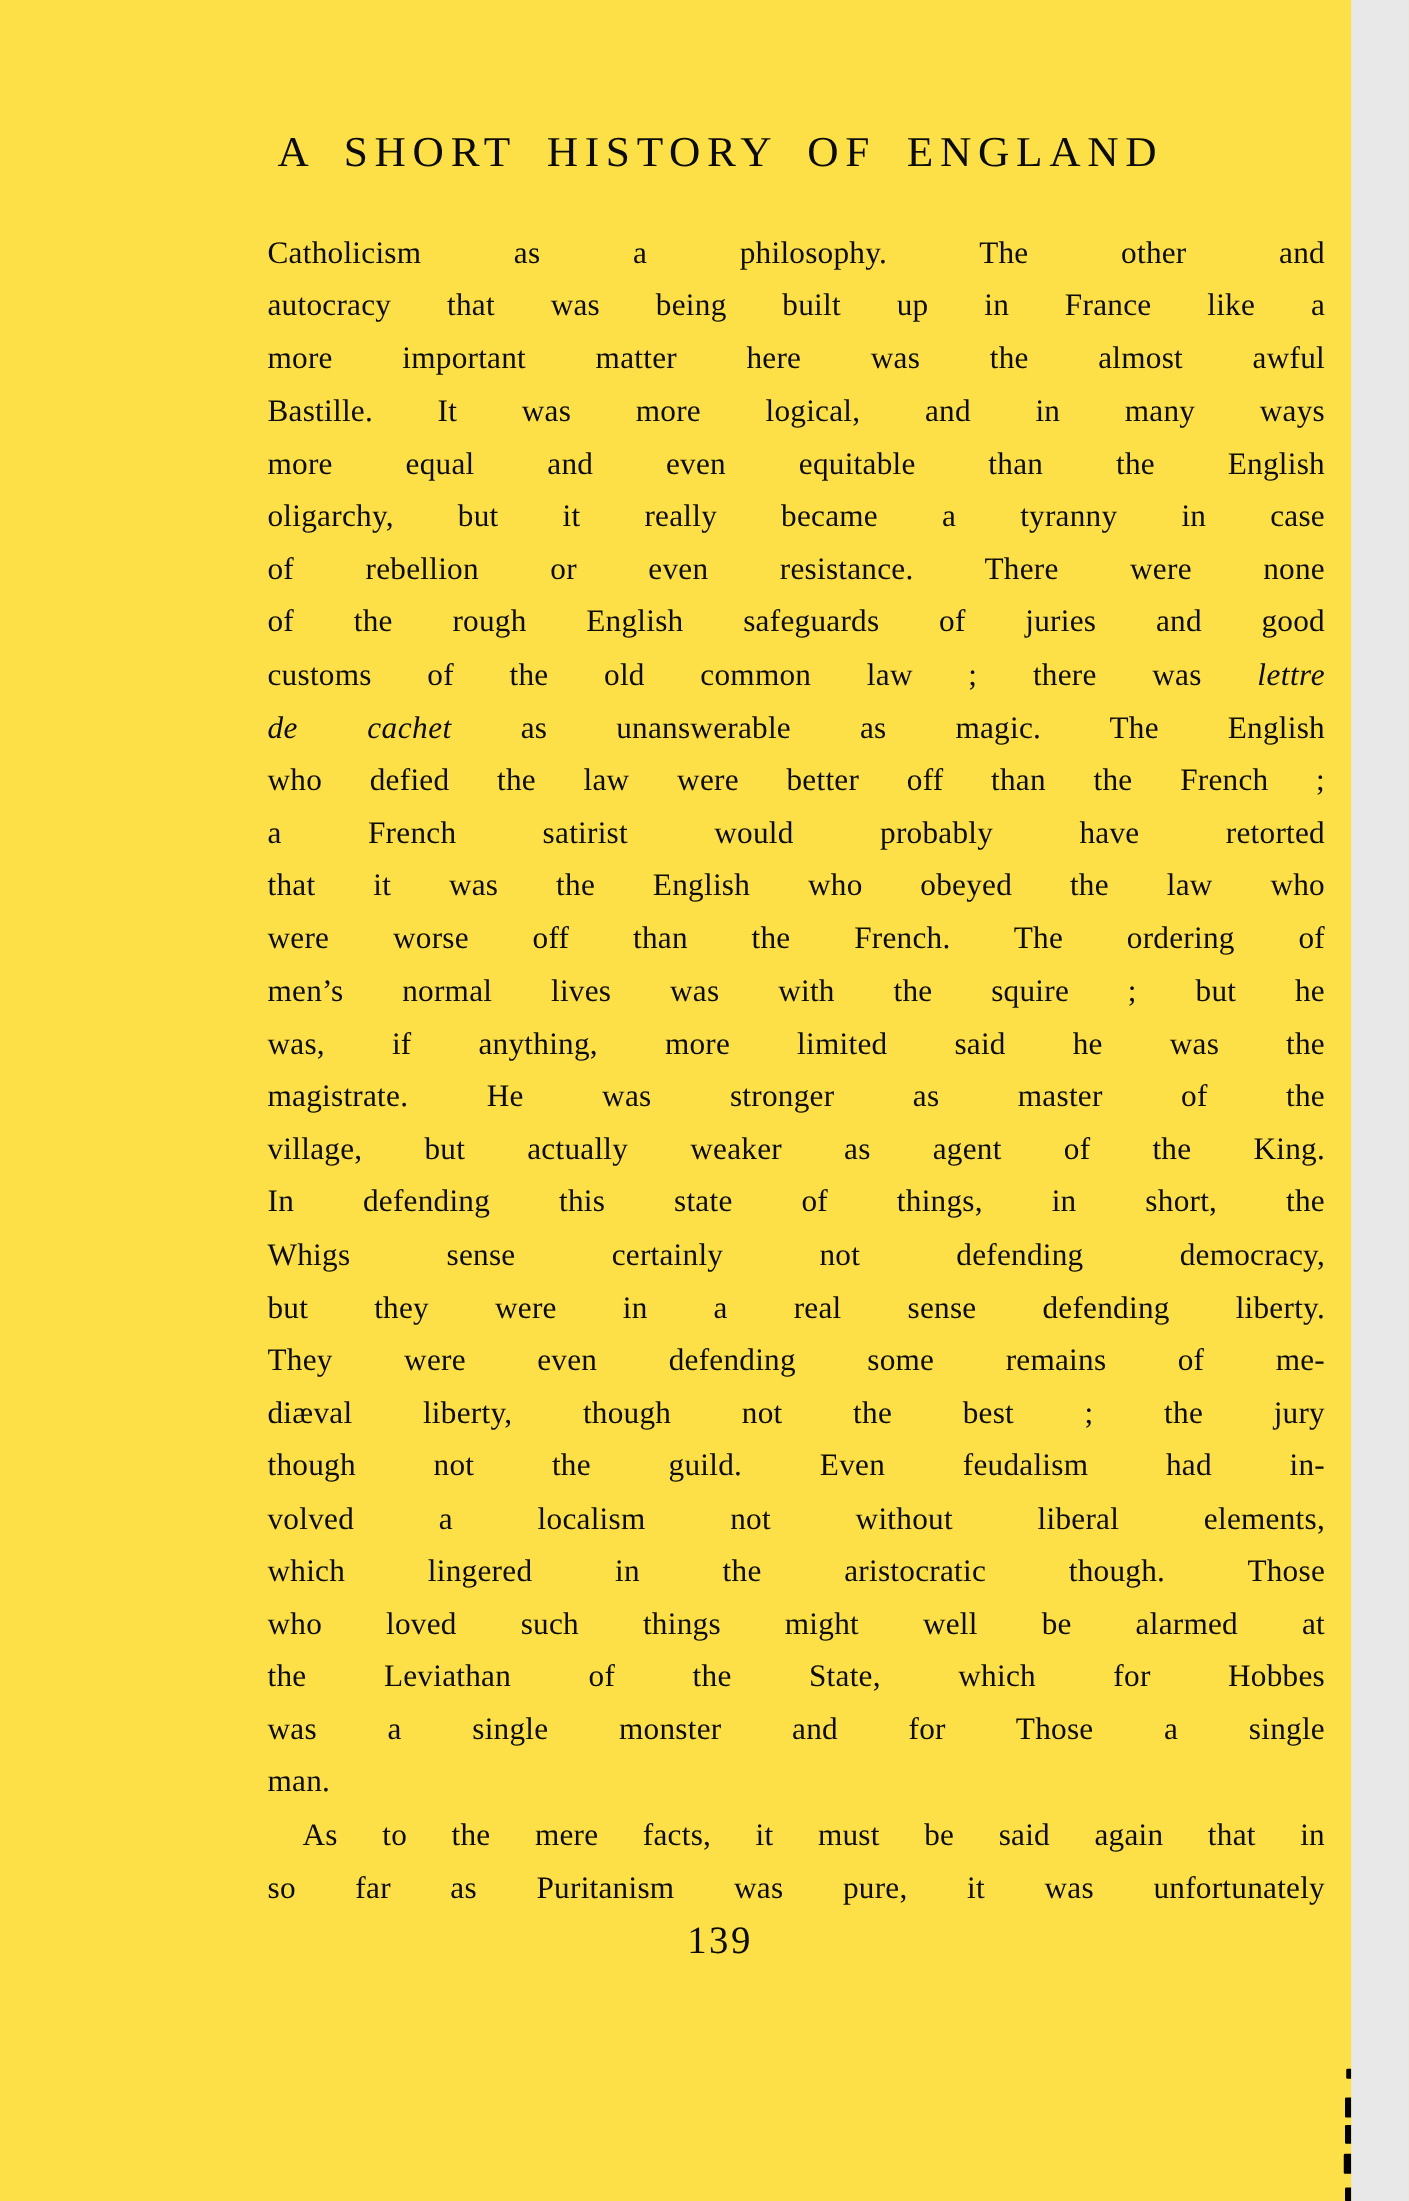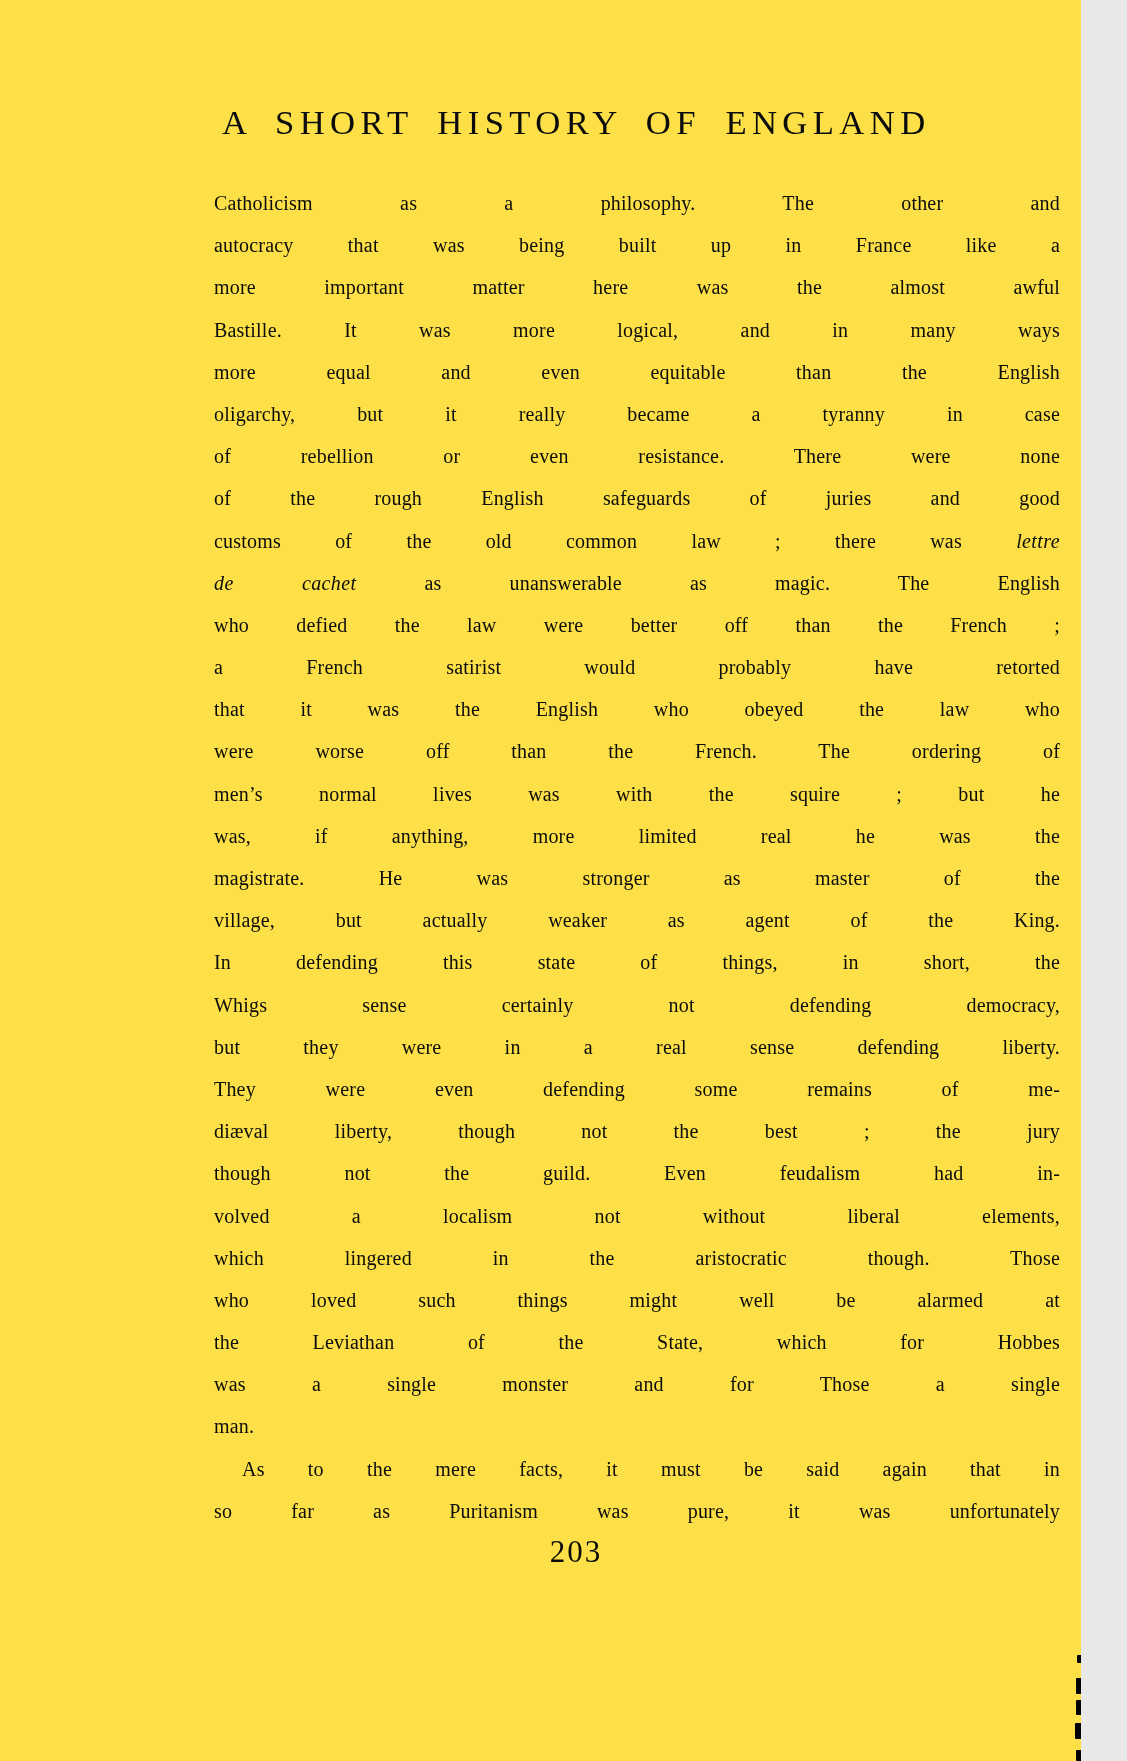--- a/index.html
+++ b/index.html
@@ -31,21 +31,21 @@
     word-spacing: 0.30em;
     white-space: nowrap;
     color: #0b0b0b;
     transform: scale(1.02, 1.0);
   }
   .text-block {
     position: absolute;
     left: 214px;
     top: 182px;
     width: 846px;
-    font-size: 20px;
+    font-size: 25px;
     line-height: 42.2px;
     letter-spacing: 0.2px;
   }
   .line {
     text-align: justify;
     text-align-last: justify;
     text-justify: inter-word;
     white-space: nowrap;
     height: 42.2px;
   }
@@ -98,40 +98,40 @@
       <div class="line"><span>oligarchy, but it really became a tyranny in case</span></div>
       <div class="line"><span>of rebellion or even resistance.  There were none</span></div>
       <div class="line"><span>of the rough English safeguards of juries and good</span></div>
       <div class="line"><span>customs of the old common law ; there was </span><em>lettre</em></div>
       <div class="line"><em>de cachet</em><span> as unanswerable as magic.  The English</span></div>
       <div class="line"><span>who defied the law were better off than the French ;</span></div>
       <div class="line"><span>a French satirist would probably have retorted</span></div>
       <div class="line"><span>that it was the English who obeyed the law who</span></div>
       <div class="line"><span>were worse off than the French.  The ordering of</span></div>
       <div class="line"><span>men’s normal lives was with the squire ; but he</span></div>
-      <div class="line"><span>was, if anything, more limited real he was the</span></div>
+      <div class="line"><span>was, if anything, more limited said he was the</span></div>
       <div class="line"><span>magistrate.  He was stronger as master of the</span></div>
       <div class="line"><span>village, but actually weaker as agent of the King.</span></div>
       <div class="line"><span>In defending this state of things, in short, the</span></div>
       <div class="line"><span>Whigs sense certainly not defending democracy,</span></div>
       <div class="line"><span>but they were in a real sense defending liberty.</span></div>
       <div class="line"><span>They were even defending some remains of me-</span></div>
       <div class="line"><span>diæval liberty, though not the best ; the jury</span></div>
       <div class="line"><span>though not the guild.  Even feudalism had in-</span></div>
       <div class="line"><span>volved a localism not without liberal elements,</span></div>
       <div class="line"><span>which lingered in the aristocratic though.  Those</span></div>
       <div class="line"><span>who loved such things might well be alarmed at</span></div>
       <div class="line"><span>the Leviathan of the State, which for Hobbes</span></div>
       <div class="line"><span>was a single monster and for Those a single</span></div>
       <div class="line no-just"><span>man.</span></div>
       <div class="line indent"><span>As to the mere facts, it must be said again that in</span></div>
       <div class="line"><span>so far as Puritanism was pure, it was unfortunately</span></div>
     </div>
 
   <div class="folio-wrap">
-    <span class="folio">203</span>
+    <span class="folio">139</span>
   </div>
 <div class="edge-mark" style="top: 1655px; width: 4px; height: 8px;"></div>
     <div class="edge-mark" style="top: 1678px; width: 5px; height: 16px;"></div>
     <div class="edge-mark" style="top: 1700px; width: 5px; height: 15px;"></div>
     <div class="edge-mark" style="top: 1723px; width: 6px; height: 16px;"></div>
     <div class="edge-mark" style="top: 1750px; width: 5px; height: 11px;"></div>
   </div>
 
 </body></html>

